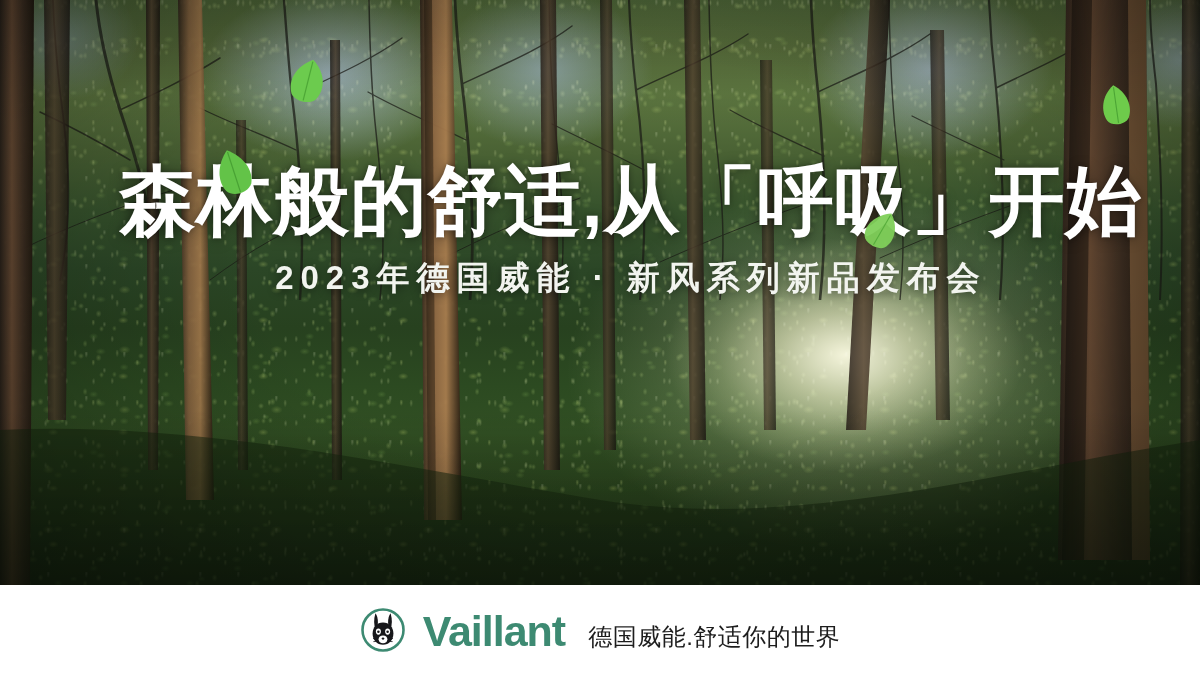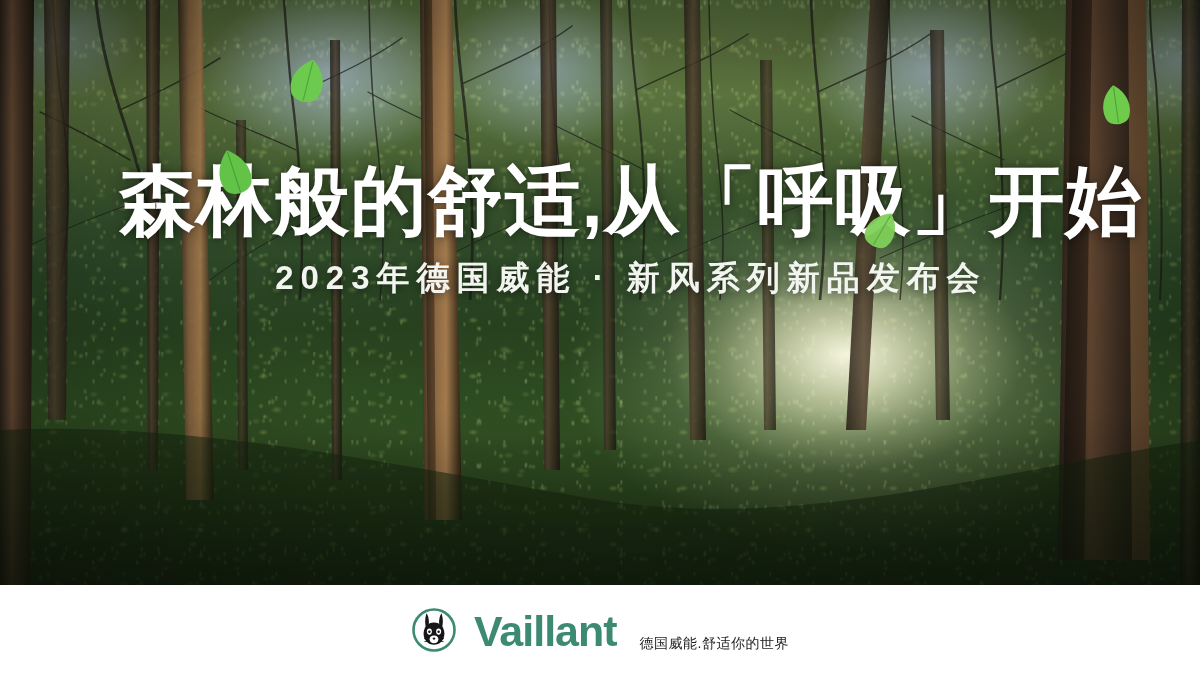--- a/index.html
+++ b/index.html
@@ -96,21 +96,21 @@
     position:absolute; left:0; bottom:0; width:1200px; height:90px;
     display:flex; align-items:center; justify-content:center; z-index:9;
   }
   .logo-row { display:flex; align-items:flex-end; gap:17px; }
   .logo-mark { display:block; }
   .wordmark {
     font-size:43px; font-weight:bold; color:#3d8a72; letter-spacing:-1px;
     line-height:1; font-family:"Liberation Sans","DejaVu Sans",sans-serif;
   }
   .tagline {
-    font-size:14px; color:#1d1d1d; letter-spacing:0.5px; margin-left:6px;
+    font-size:24px; color:#1d1d1d; letter-spacing:0.5px; margin-left:6px;
     font-family:"Liberation Sans","DejaVu Sans",sans-serif;
   }
 </style>
 </head>
 <body>
 
 <div class="poster">
 
   <div class="photo">
     <div class="foliage"></div>

